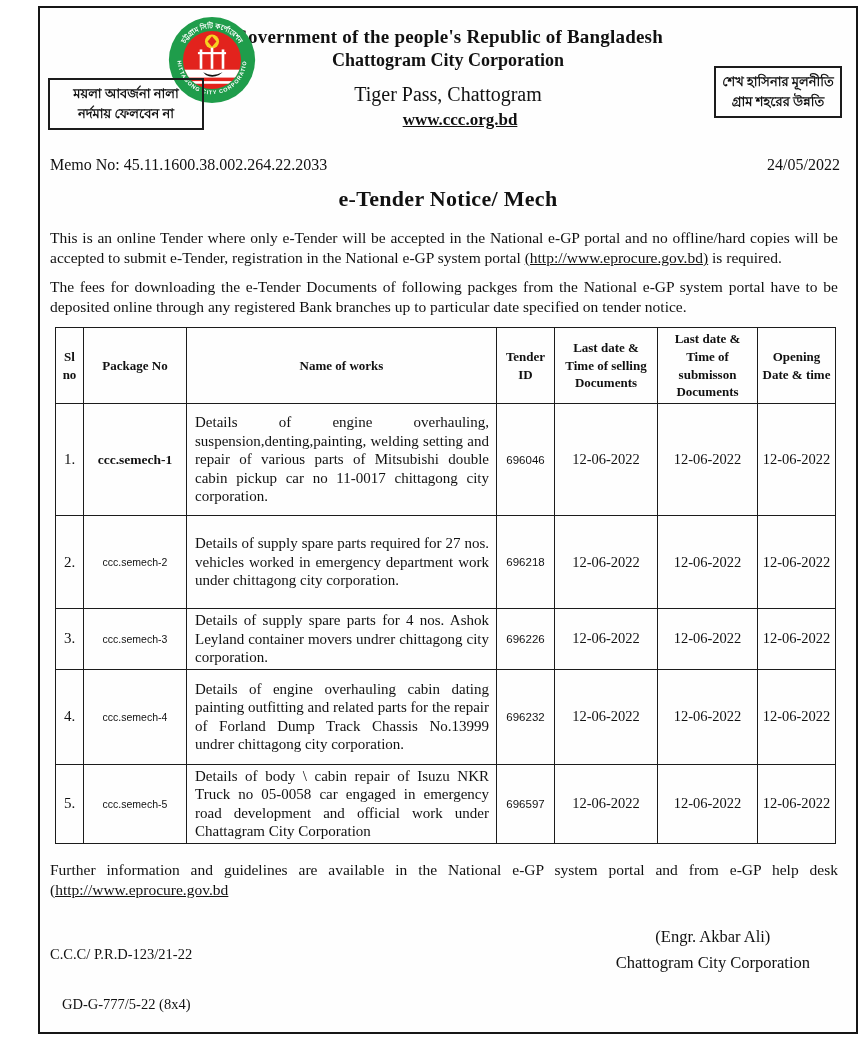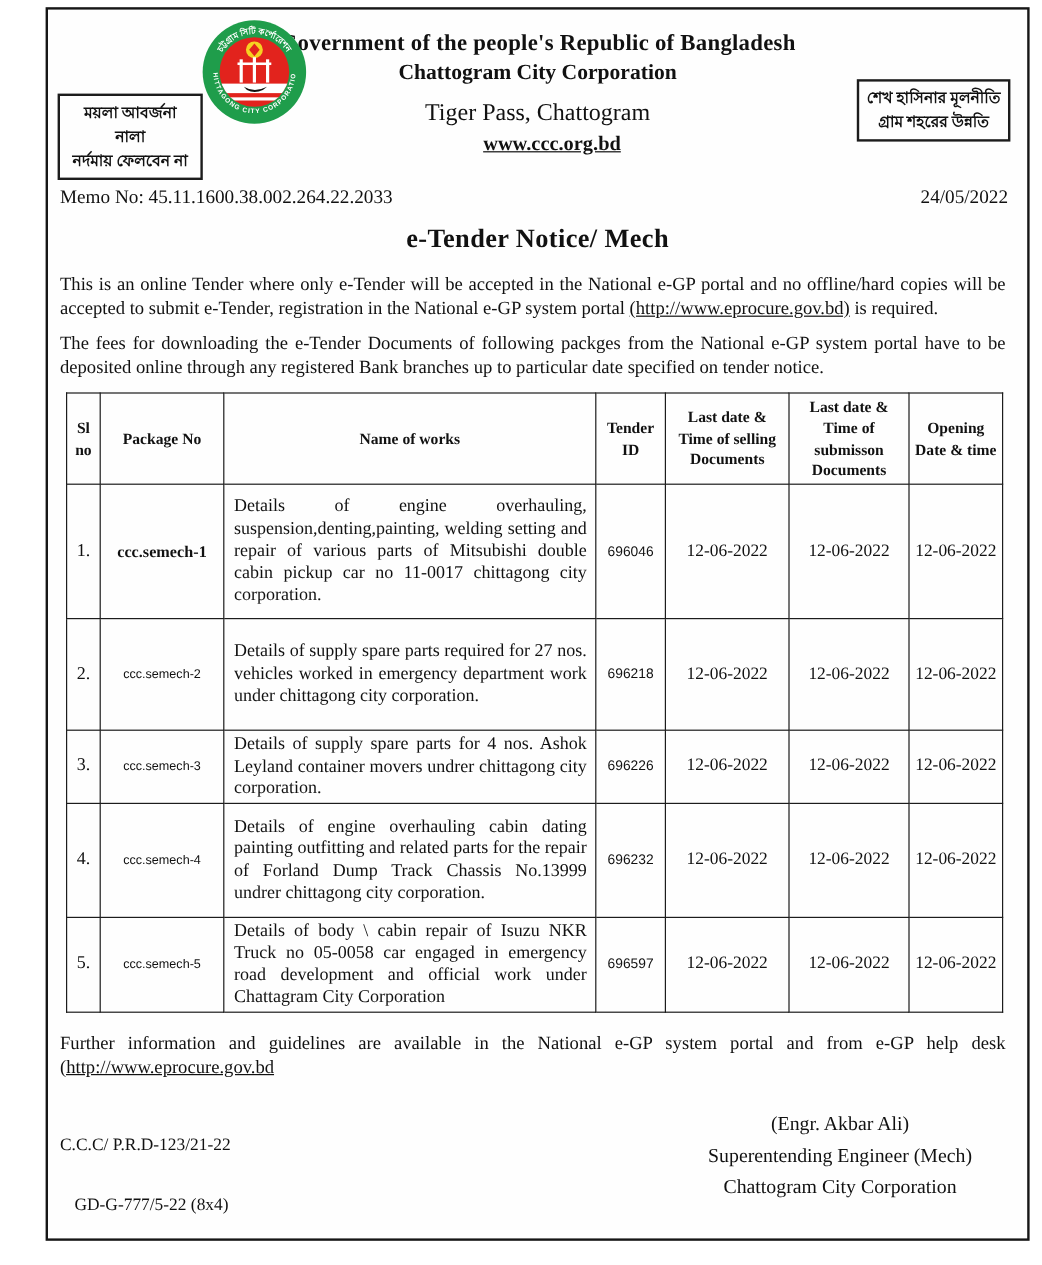--- a/index.html
+++ b/index.html
@@ -12,21 +12,21 @@
   .doc-header { position:relative; height:144px; }
   .seal { position:absolute; left:128px; top:8px; width:88px; height:88px; }
   .head-center { text-align:center; padding-top:18px; }
   .govt-line { font-size:19px; font-weight:bold; letter-spacing:.2px; }
   .org-line  { font-size:18px; font-weight:bold; margin-top:2px; }
   .addr-line { font-size:20px; margin-top:12px; }
   .site-line { font-size:17px; font-weight:bold; text-decoration:underline; margin-top:4px;padding-left:24px; }
   .bn-box { position:absolute; border:2px solid #1c1c1c; text-align:center;
             font-weight:bold; font-size:13px; line-height:1.55; padding:4px 6px;
             font-family:"Liberation Serif","DejaVu Serif",serif; }
-  .bn-left  { left:8px;  top:70px; width:121px; }
+  .bn-left  { left:8px;  top:70px; width:156px; }
   .bn-right { right:14px; top:58px; width:128px; }
 
   
   .memo-row { display:flex; justify-content:space-between; align-items:baseline;
               padding:0 16px 0 10px; font-size:16px; margin-top:4px; }
   .doc-title { text-align:center; font-size:22px; font-weight:600; margin-top:12px; letter-spacing:.3px; }
 
   
   .para { margin:16px 18px 0 10px; font-size:15.5px; line-height:20px; text-align:justify; }
   .para + .para { margin-top:9px; }
@@ -192,18 +192,17 @@
       </tbody>
   </table>
 
   <p class="para"><span>Further information and guidelines are available in the National e-GP system portal and from e-GP help desk </span><span class="u">(http://www.eprocure.gov.bd</span></p>
 
   <div class="bottom-zone">
     <div class="ref-1">C.C.C/ P.R.D-123/21-22</div>
     <div class="ref-2">GD-G-777/5-22 (8x4)</div>
     <div class="sign-block">
       <div>(Engr. Akbar Ali)</div>
-      <div>Superentending Engineer (Mech)</div>
       <div>Chattogram City Corporation</div>
     </div>
   </div>
 
 </div>
 
 </body></html>

